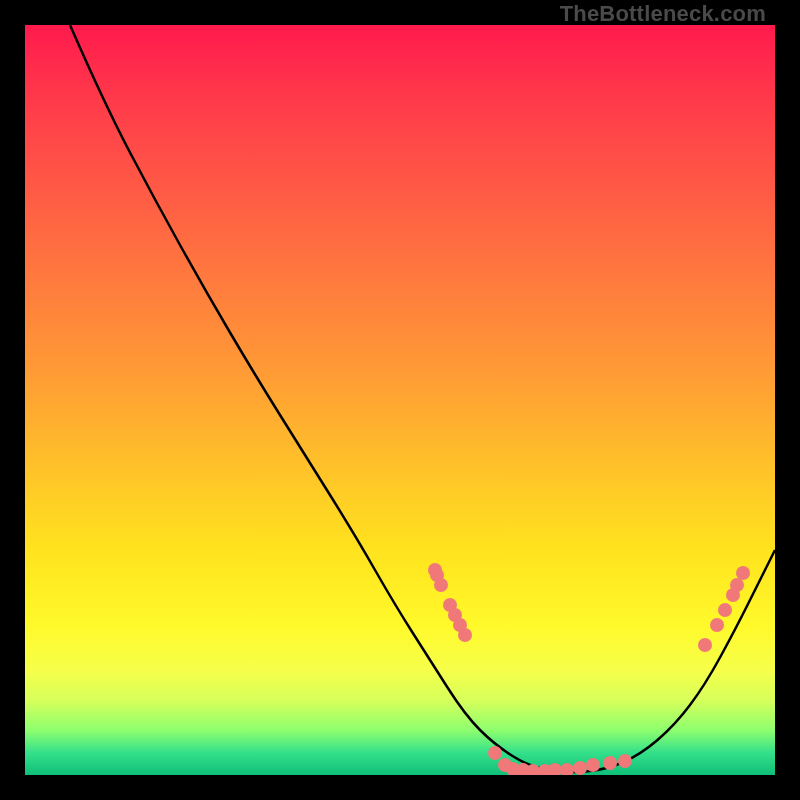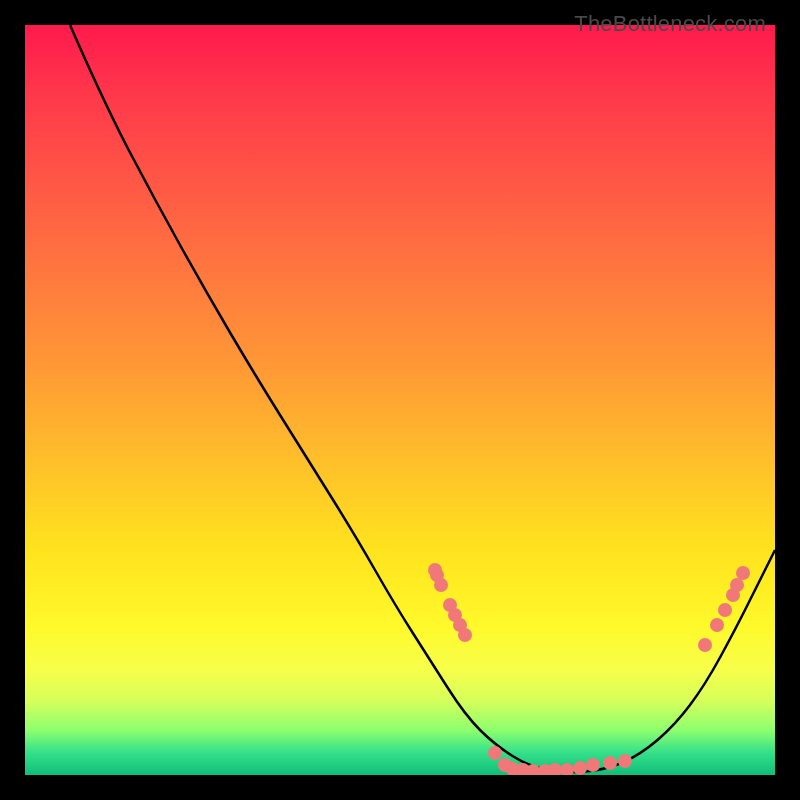--- a/index.html
+++ b/index.html
@@ -37,25 +37,25 @@
       #fff92a 80%,
       #f6ff4a 86%,
       #d7ff5a 90%,
       #8eff6e 94%,
       #35e08a 97%,
       #0fbf78 100%
     );
   }
   .attribution {
     position: absolute;
-    top: 11px;
+    top: 1px;
     right: 34px;
     color: #4a4a4a;
     font-size: 22px;
-    font-weight: 400;
+    font-weight: 700;
     letter-spacing: 0.2px;
     z-index: 10;
   }
   svg.curve {
     position: absolute;
     left: 0;
     top: 0;
     width: 750px;
     height: 750px;
     z-index: 5;

